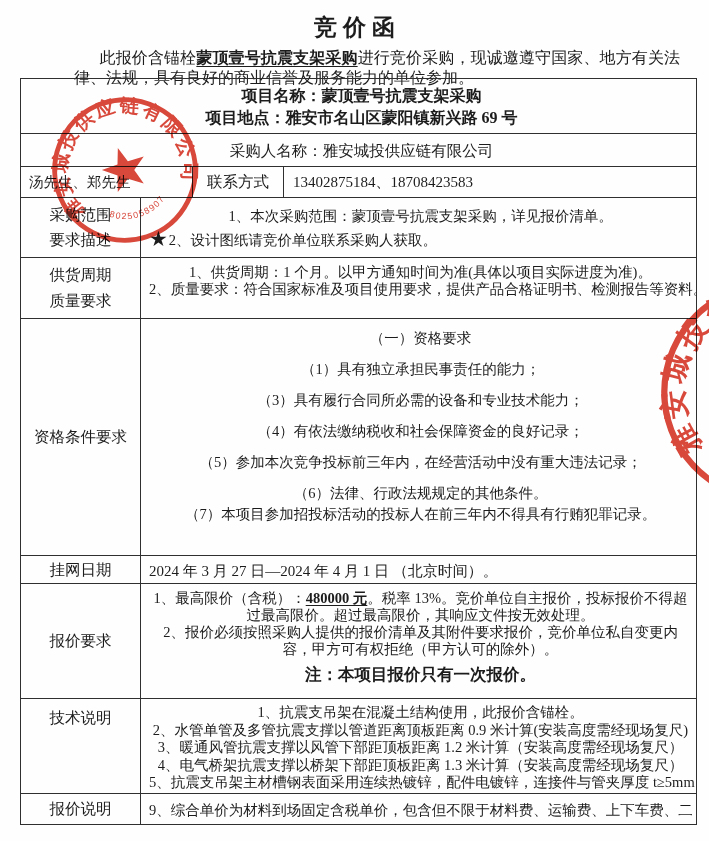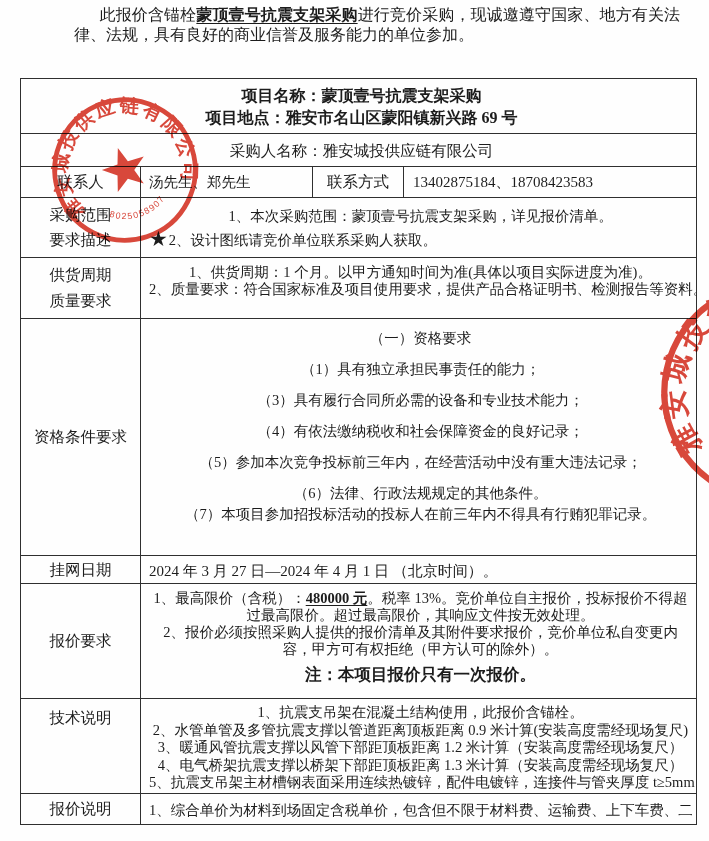--- a/index.html
+++ b/index.html
@@ -94,40 +94,40 @@
   .stamp-1{left:50px;top:95px;width:150px;height:150px;transform:rotate(-18deg);}
   .stamp-2{left:657px;top:277px;width:230px;height:230px;transform:rotate(-10deg);}
   .company-arc{font-family:"Liberation Sans",sans-serif;font-size:28px;font-weight:700;}
   .serial-arc{font-family:"Liberation Sans",sans-serif;font-size:13px;letter-spacing:2px;}
 </style>
 </head>
 <body>
 
 <div class="page">
 
+  <div class="title">竞价函</div>
 
   <p class="intro"><span>此报价含锚栓</span><span class="hl">蒙顶壹号抗震支架采购</span><span>进行竞价采购，现诚邀遵守国家、地方有关法律、法规，具有良好的商业信誉及服务能力的单位参加。</span></p>
 
   <div class="tbl">
 
     <div class="row r1">
       <div class="cell full">
         <div class="line one"><span>项目名称：</span><span>蒙顶壹号抗震支架采购</span></div>
         <div class="line one"><span>项目地点：</span><span>雅安市名山区蒙阳镇新兴路 69 号</span></div>
       </div>
     </div>
 
     <div class="row r2">
       <div class="cell full one">
         <div><span>采购人名称：</span><span>雅安城投供应链有限公司</span></div>
       </div>
     </div>
 
     <div class="row r3">
-      <div class="cell lbl">联系人</div>
       <div class="cell c-contact one">汤先生、郑先生</div>
       <div class="cell c-method">联系方式</div>
       <div class="cell c-phone one">13402875184、18708423583</div>
     </div>
 
     <div class="row r4">
       <div class="cell lbl split">
         <div>采购范围</div>
         <div>要求描述</div>
       </div>
@@ -184,21 +184,21 @@
         <div class="one">1、抗震支吊架在混凝土结构使用，此报价含锚栓。</div>
         <div class="one">2、水管单管及多管抗震支撑以管道距离顶板距离 0.9 米计算(安装高度需经现场复尺)</div>
         <div class="one">3、暖通风管抗震支撑以风管下部距顶板距离 1.2 米计算（安装高度需经现场复尺）</div>
         <div class="one">4、电气桥架抗震支撑以桥架下部距顶板距离 1.3 米计算（安装高度需经现场复尺）</div>
         <div class="one">5、抗震支吊架主材槽钢表面采用连续热镀锌，配件电镀锌，连接件与管夹厚度 t≥5mm</div>
       </div>
     </div>
 
     <div class="row r10">
       <div class="cell lbl">报价说明</div>
-      <div class="cell cnt one">1、综合单价为材料到场固定含税单价，包含但不限于材料费、运输费、上下车费、二</div>
+      <div class="cell cnt one">9、综合单价为材料到场固定含税单价，包含但不限于材料费、运输费、上下车费、二</div>
     </div>
 
   </div>
 
   <svg class="stamp stamp-1" viewBox="0 0 220 220">
     <defs>
       <path id="s1-top" d="M 40.4,158.8 A 85,85 0 1 1 179.6,158.8" fill="none"></path>
       <path id="s1-bot" d="M 54.8,156.3 A 72,72 0 0 0 165.2,156.3" fill="none"></path>
     </defs>
     <circle class="ring" cx="110" cy="110" r="103" fill="none" stroke-width="7"></circle>

